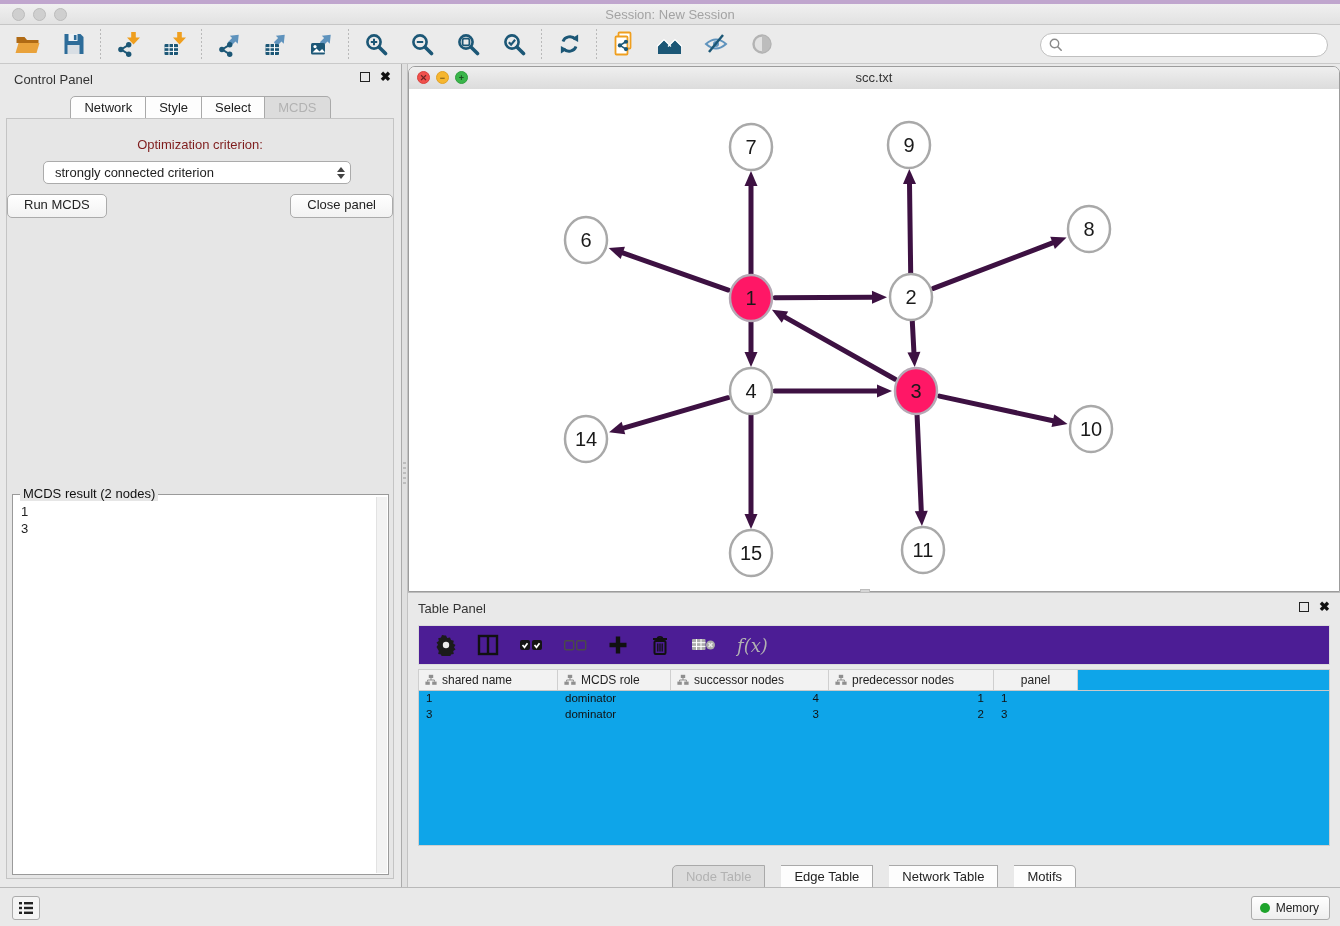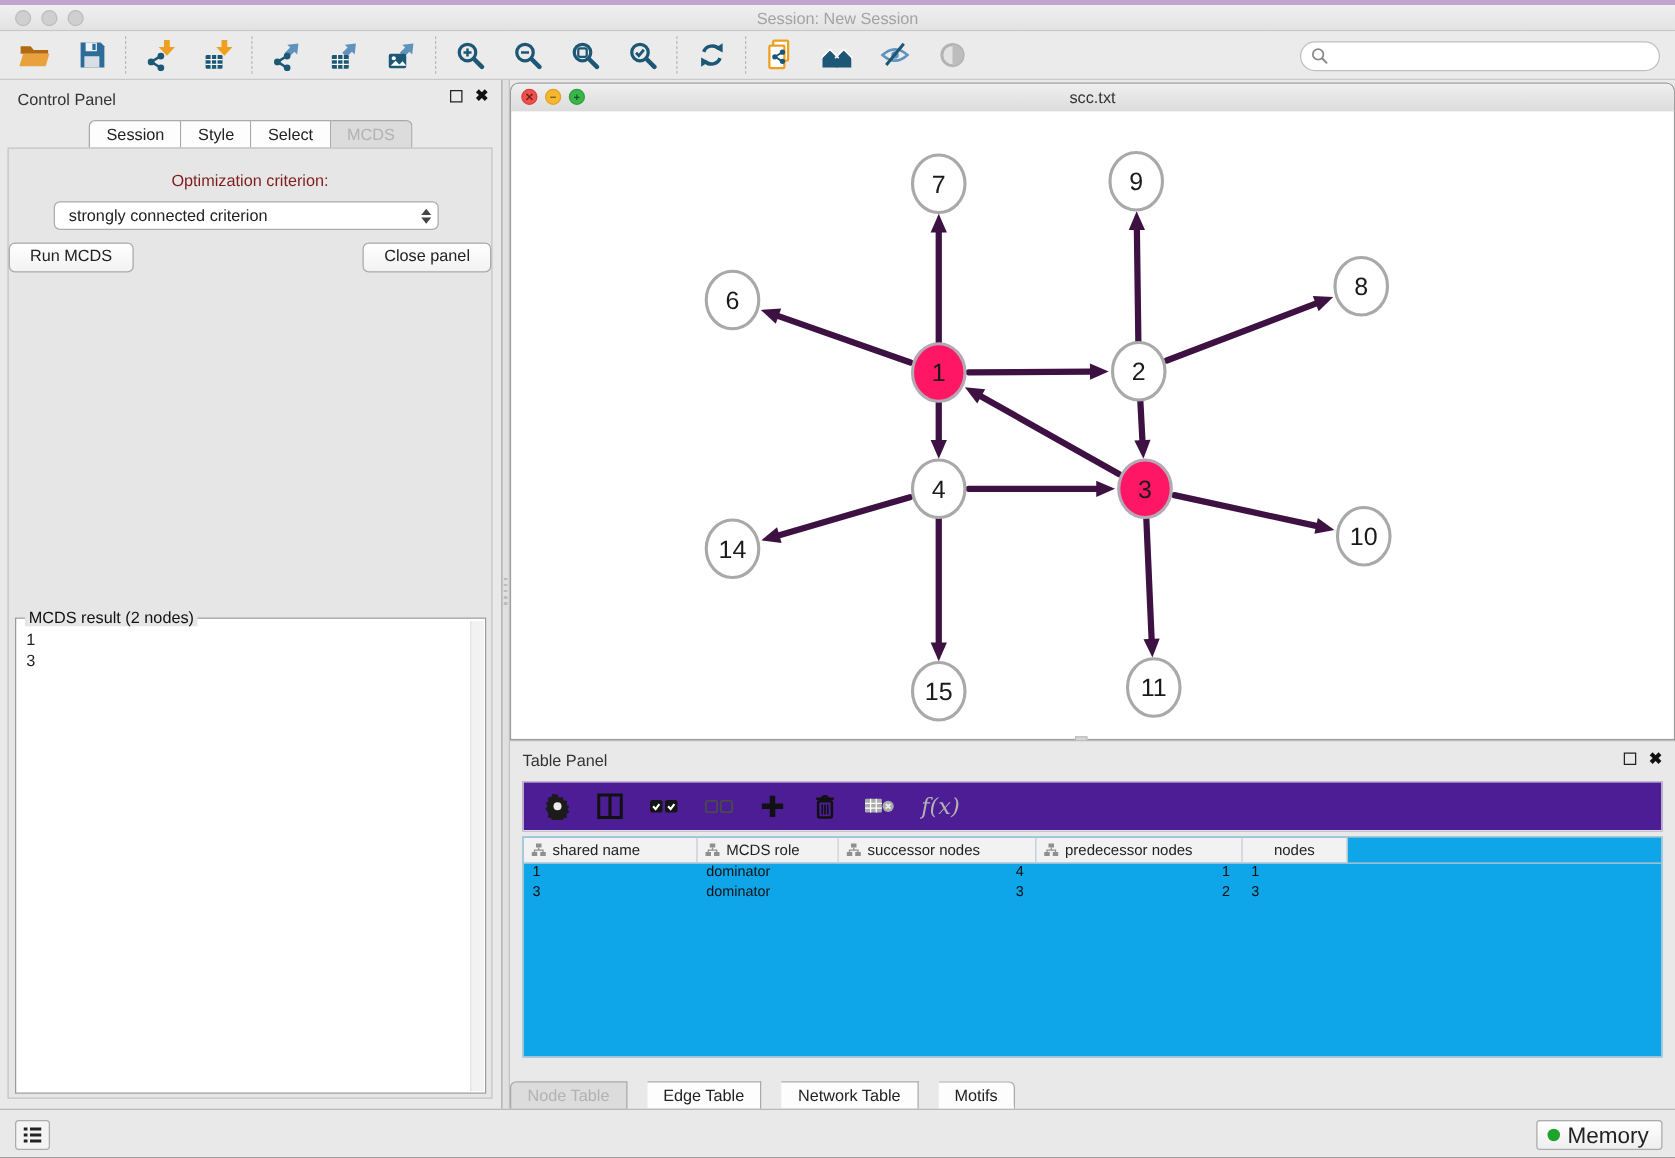--- a/index.html
+++ b/index.html
@@ -79,27 +79,27 @@
   .tpt-btn{display:flex;align-items:center;justify-content:center;cursor:pointer;min-width:22px;height:26px;}
   .tp-table{position:absolute;left:10px;right:10px;top:76px;height:177px;background:#0ea5e9;border:1px solid #cfcfcf;
             box-sizing:border-box;overflow:hidden;}
   .thead{display:flex;height:20px;border-bottom:1px solid #c9c9c9;}
   .th{background:#f2f2f2;border-right:1px solid #cfcfcf;display:flex;align-items:center;gap:5px;
       font-size:12px;color:#222;box-sizing:border-box;padding-left:6px;}
   .th.center{justify-content:center;padding-left:0;}
   .tr{display:flex;height:16px;}
   .td{font-size:11.5px;color:#111;box-sizing:border-box;padding:1px 10px 0 7px;overflow:hidden;}
   .td.r{text-align:right;}
-  .tp-tabs{position:absolute;left:0;right:0;top:272px;height:23px;display:flex;justify-content:flex-start;gap:16px;}
+  .tp-tabs{position:absolute;left:0;right:0;top:272px;height:23px;display:flex;justify-content:center;gap:16px;}
   
   .statusbar{position:absolute;left:0;right:0;bottom:0;height:38px;background:#e9e9e9;border-top:1px solid #b9b9b9;}
   .list-btn{position:absolute;left:12px;top:8px;width:26px;height:22px;background:#f4f4f4;border:1px solid #ababab;
             border-radius:3px;display:flex;align-items:center;justify-content:center;cursor:pointer;}
   .mem-btn{position:absolute;right:10px;top:8px;height:22px;padding:0 10px 0 8px;background:linear-gradient(#fff,#eee);
-           border:1px solid #ababab;border-radius:3px;display:flex;align-items:center;gap:6px;font-size:18px;cursor:pointer;}
+           border:1px solid #ababab;border-radius:3px;display:flex;align-items:center;gap:6px;font-size:12px;cursor:pointer;}
   .mem-dot{width:10px;height:10px;border-radius:50%;background:#1ea32b;}
   svg{display:block;}
 </style>
 </head>
 <body>
 
 <div class="screen">
 
   <div class="top-strip"></div>
 
@@ -311,21 +311,21 @@
 
   <div class="control-panel">
     <div class="cp-header">
       <span class="panel-title">Control Panel</span>
       <span class="panel-btns">
         <span class="float-ic"></span>
         <span class="close-ic">✖</span>
       </span>
     </div>
     <div class="cp-tabs" id="cp-tabs">
-        <div class="tab">Session</div>
+        <div class="tab">Network</div>
         <div class="tab">Style</div>
         <div class="tab">Select</div>
         <div class="tab disabled">MCDS</div>
       </div>
     <div class="cp-body">
       <div class="opt-label">Optimization criterion:</div>
       <div class="dropdown">
         <span class="dd-text">strongly connected criterion</span>
         <span class="dd-stepper">
             <i class="dd-up"></i>
@@ -527,21 +527,21 @@
               <svg width="12" height="12" viewBox="0 0 12 12">
                 <rect x="3.8" y="0.8" width="4.4" height="3.2" fill="#8f8f8f"></rect>
                 <rect x="0.4" y="7.6" width="4.4" height="3.2" fill="#8f8f8f"></rect>
                 <rect x="7.2" y="7.6" width="4.4" height="3.2" fill="#8f8f8f"></rect>
                 <path d="M6 4v2M2.6 7.6V6h6.8v1.6" fill="none" stroke="#8f8f8f" stroke-width="1"></path>
               </svg>
             </span>
             <span>predecessor nodes</span>
           </div>
           <div class="th center" style="width: 84px;">
-            <span>nodes</span>
+            <span>panel</span>
           </div>
         </div>
       <div id="tbody">
           <div class="tr">
             <div class="td" style="width: 139px;">1</div>
             <div class="td" style="width: 113px;">dominator</div>
             <div class="td r" style="width: 158px;">4</div>
             <div class="td r" style="width: 165px;">1</div>
             <div class="td" style="width: 84px;">1</div>
           </div>

